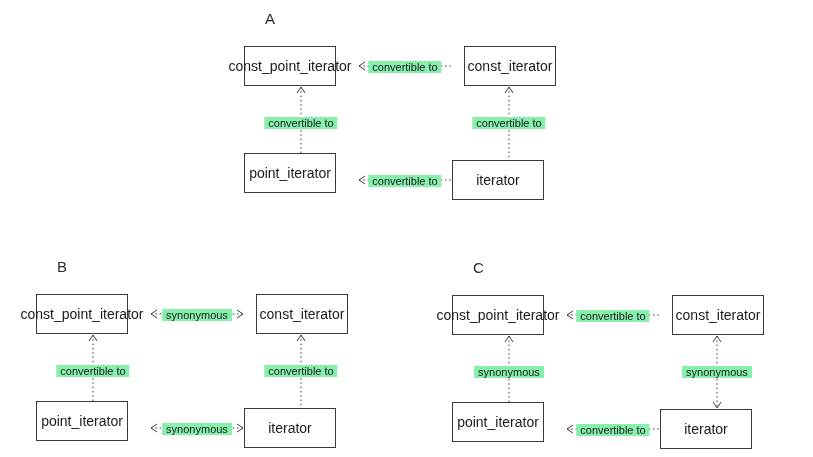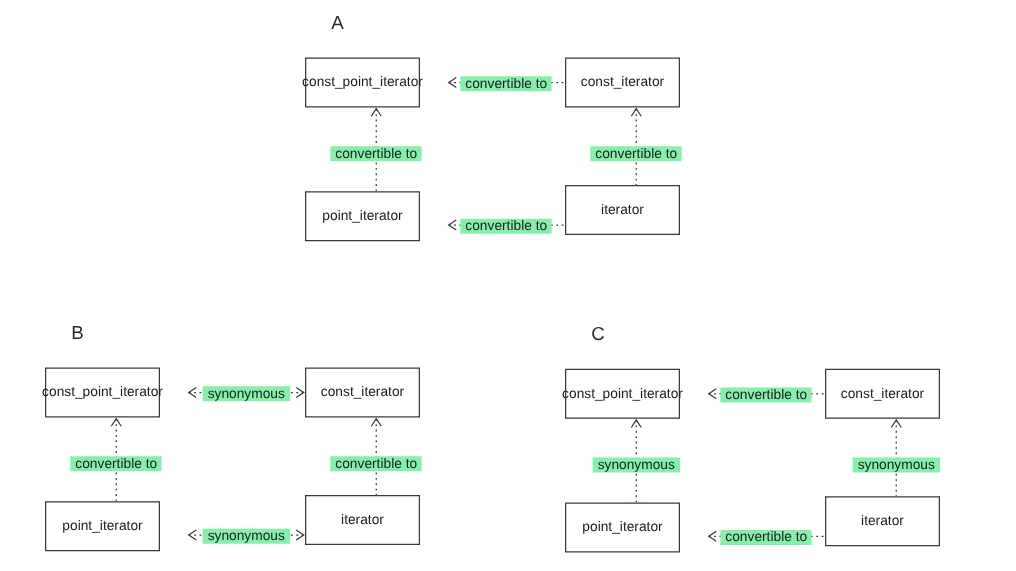--- a/index.html
+++ b/index.html
@@ -47,28 +47,28 @@
   .node {
     position: absolute;
     width: 92px;
     height: 40px;
     box-sizing: border-box;
     border: 1px solid #3a3a3a;
     background: #ffffff;
     display: flex;
     align-items: center;
     justify-content: center;
-    font-size: 11px;
+    font-size: 14px;
     color: #1a1a1a;
     white-space: nowrap;
   }
   .node.tl { left: 0;     top: 35px; }
-  .node.tr { left: 208px; top: 35px; }
+  .node.tr { left: 220px; top: 35px; }
   .node.bl { left: 0;     top: 142px; }
-  .node.br { left: 208px; top: 137px; }
+  .node.br { left: 208px; top: 149px; }
   .elabel {
     position: absolute;
     transform: translate(-50%, -50%);
     background: #86efac;
     padding: 0 4px;
     font-size: 11px;
     color: #1a1a1a;
     white-space: nowrap;
   }
   .elabel.th { left: 161px; top: 56px;  }

